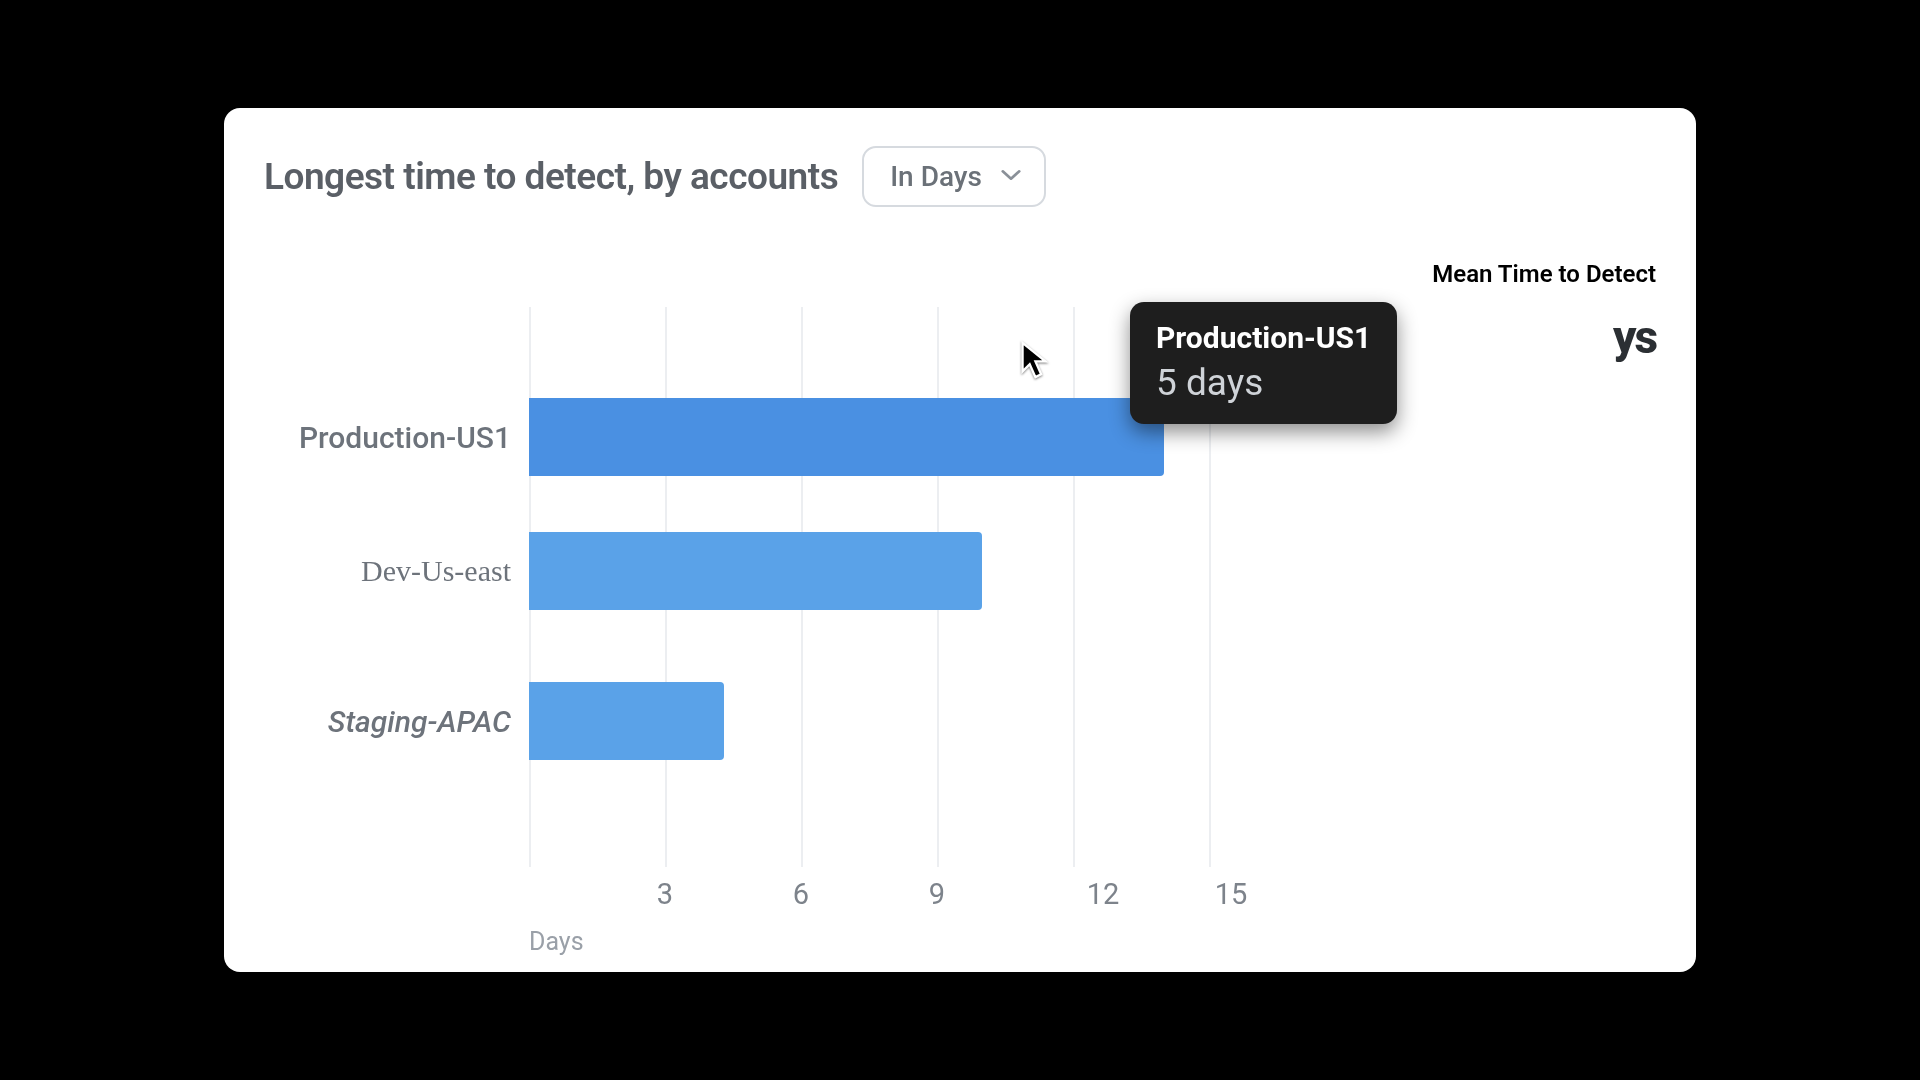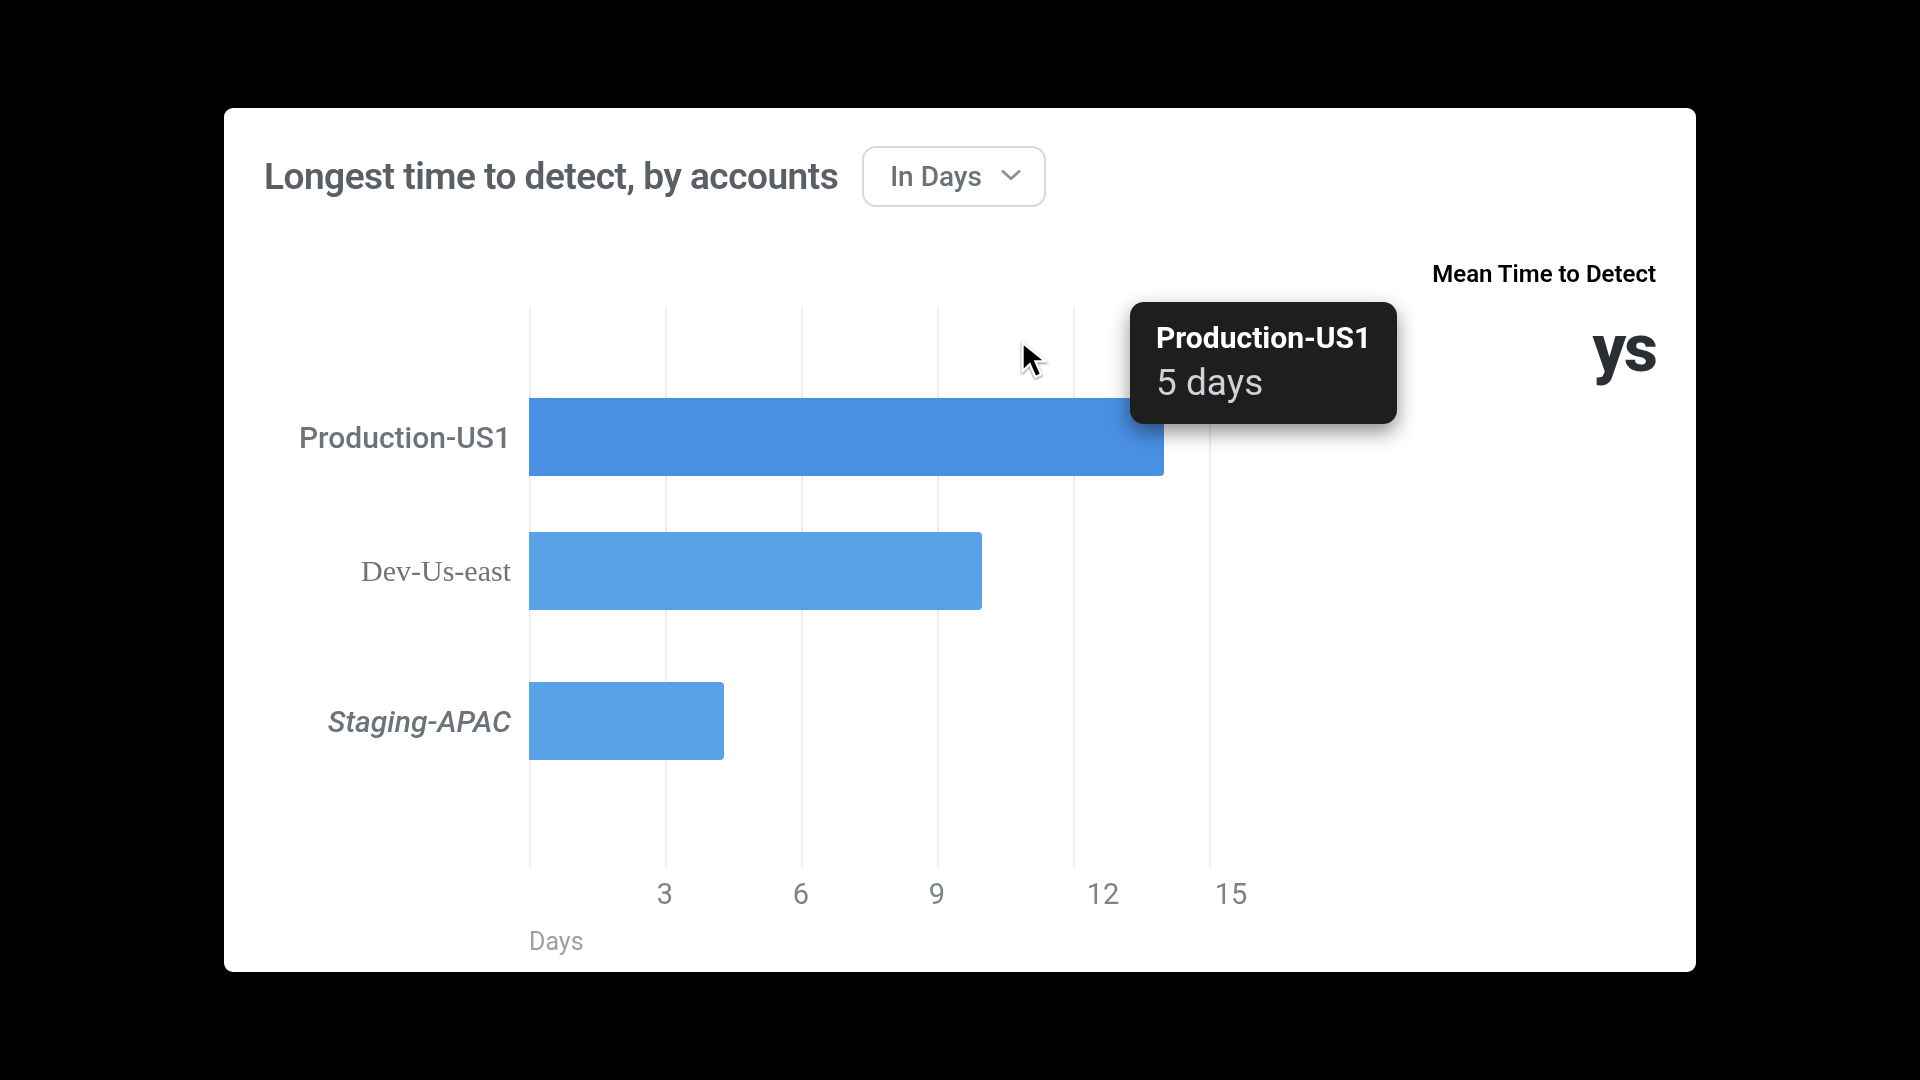--- a/index.html
+++ b/index.html
@@ -9,21 +9,21 @@
     font-family: -apple-system, BlinkMacSystemFont, "Segoe UI", Roboto, Helvetica, Arial, sans-serif;
     position: relative;
   }
   .card {
     position: absolute;
     left: 224px;
     top: 108px;
     width: 1472px;
     height: 864px;
     background: #fff;
-    border-radius: 9px;
+    border-radius: 16px;
     box-shadow: 0 4px 24px rgba(0,0,0,0.1);
     padding: 38px 40px 30px 40px;
   }
   .header-row {
     display: flex;
     align-items: center;
     gap: 24px;
   }
   .title {
     font-size: 37px;
@@ -129,21 +129,21 @@
     top: 152px;
     text-align: right;
     min-width: 360px;
   }
   .side-stat-title {
     font-size: 24px;
     font-weight: 600;
     color: #000000;
   }
   .side-stat-value {
-    font-size: 66px;
+    font-size: 46px;
     font-weight: 800;
     color: #2b2f33;
     letter-spacing: -2px;
     margin-top: 22px;
   }
 
   .tooltip {
     position: absolute;
     background: #1e1e1e;
     color: #fff;

